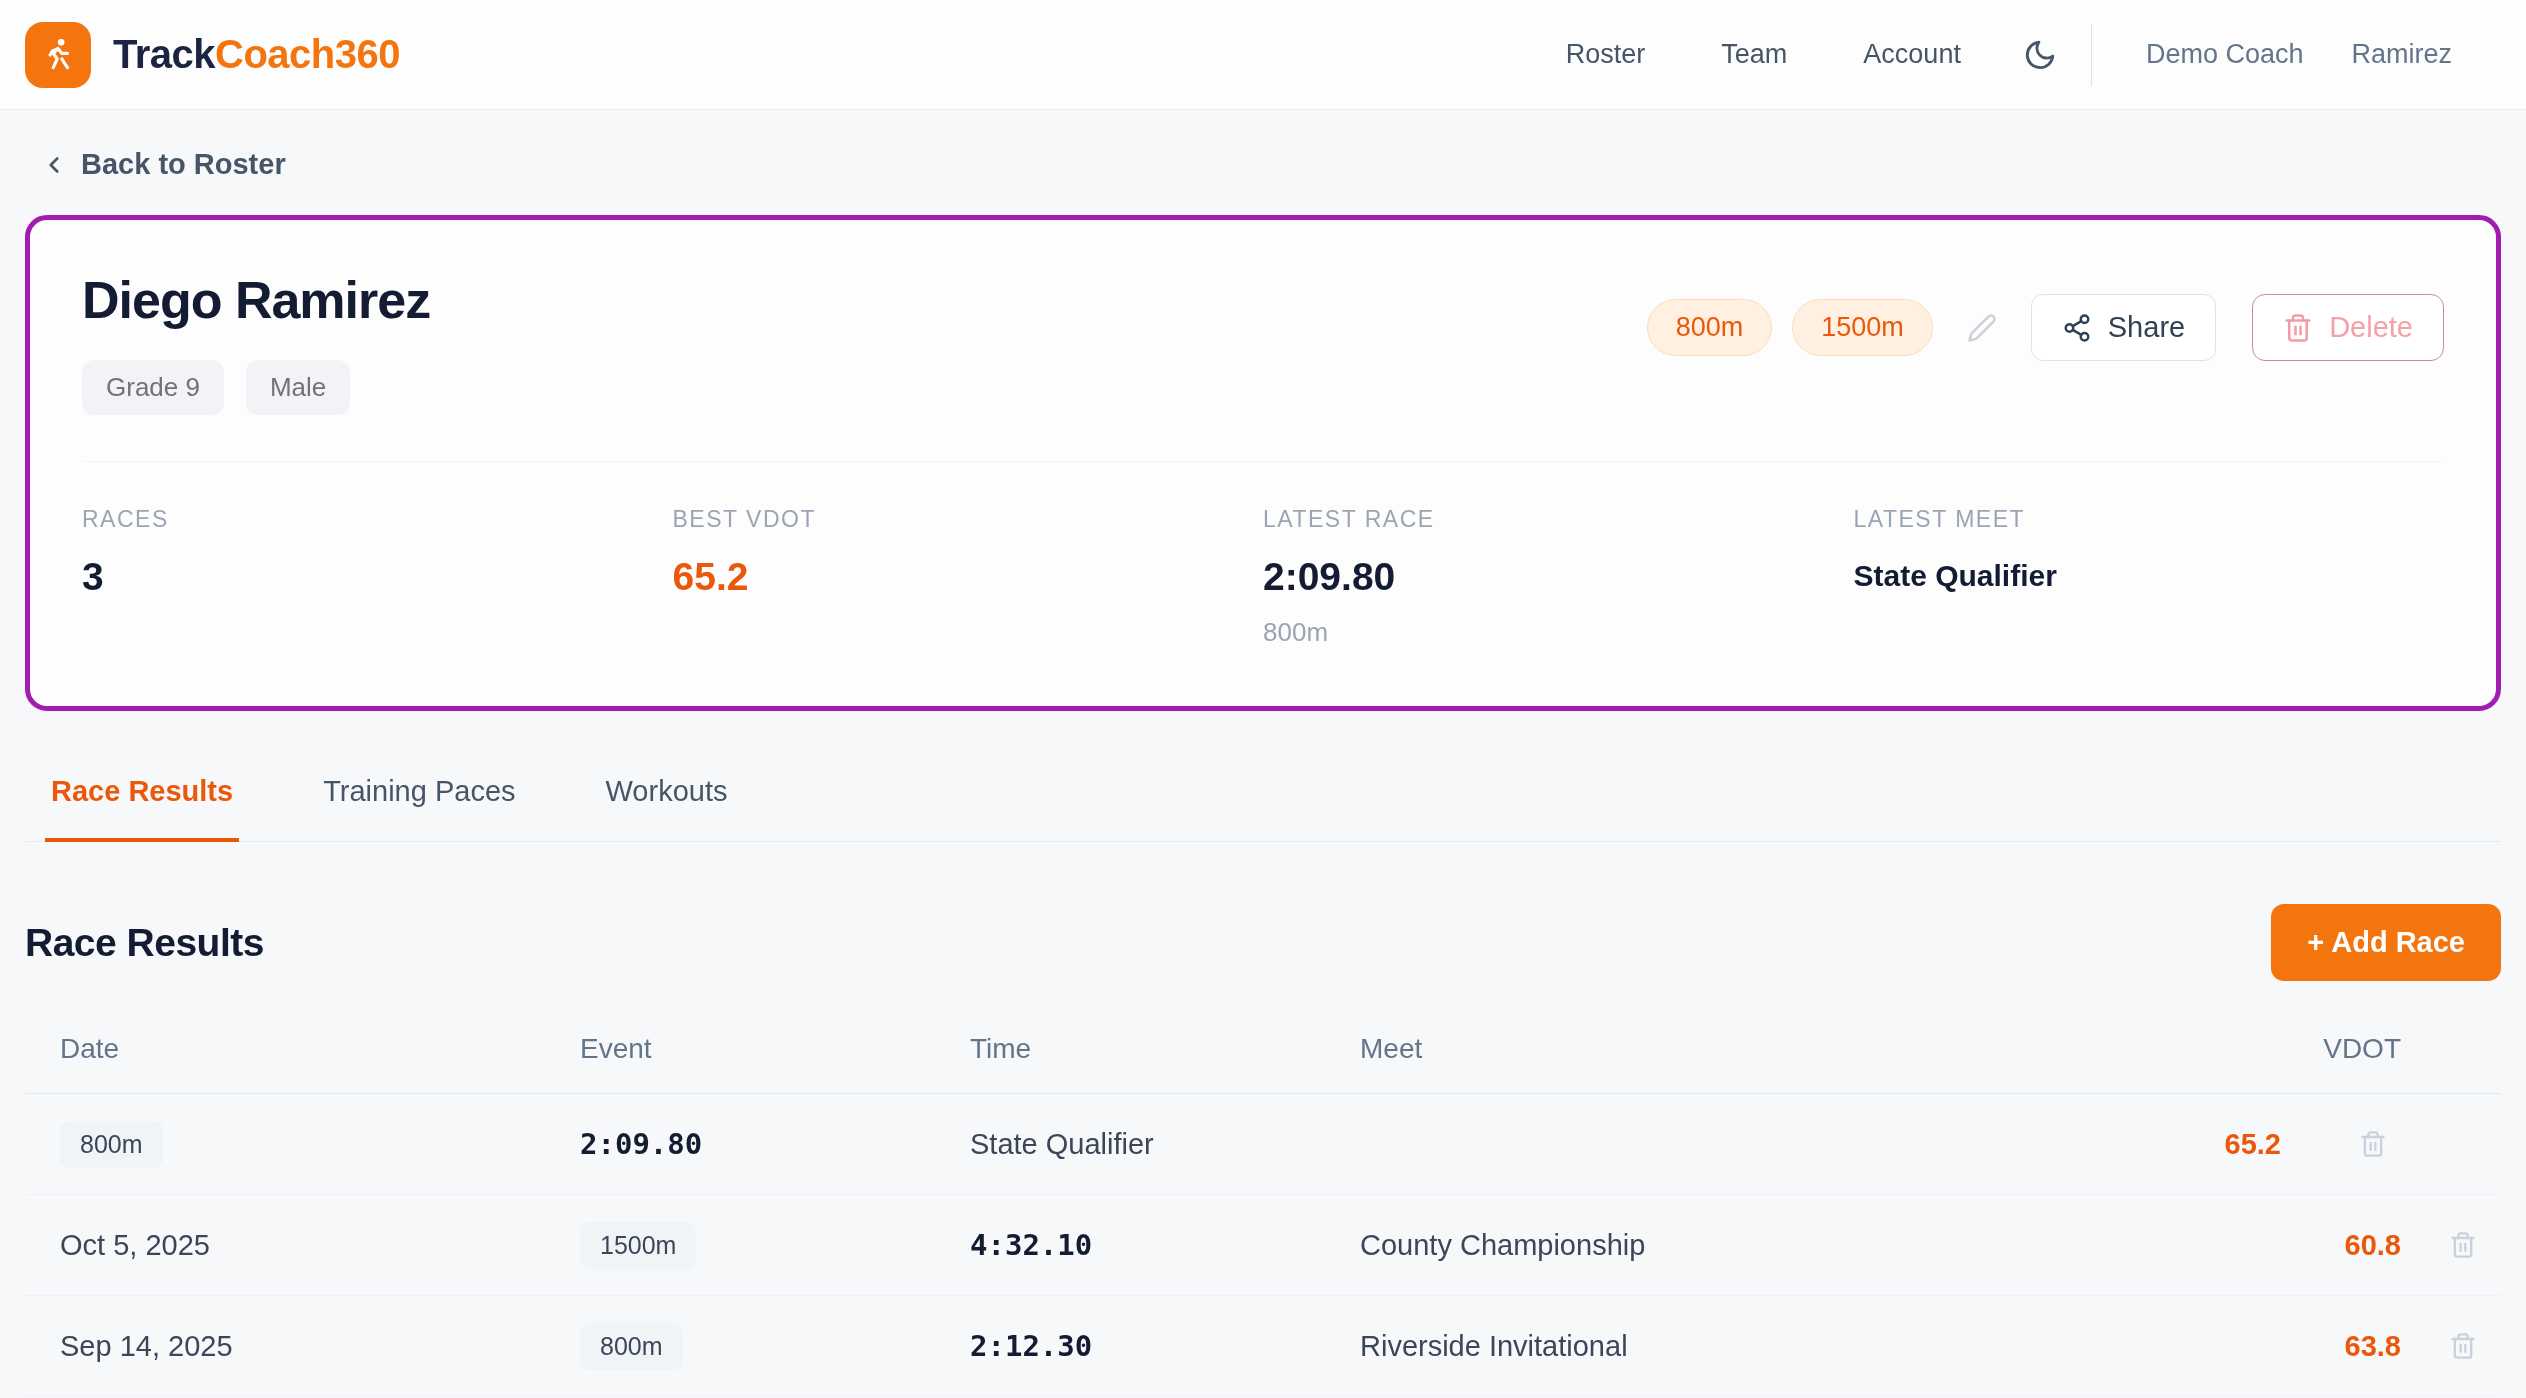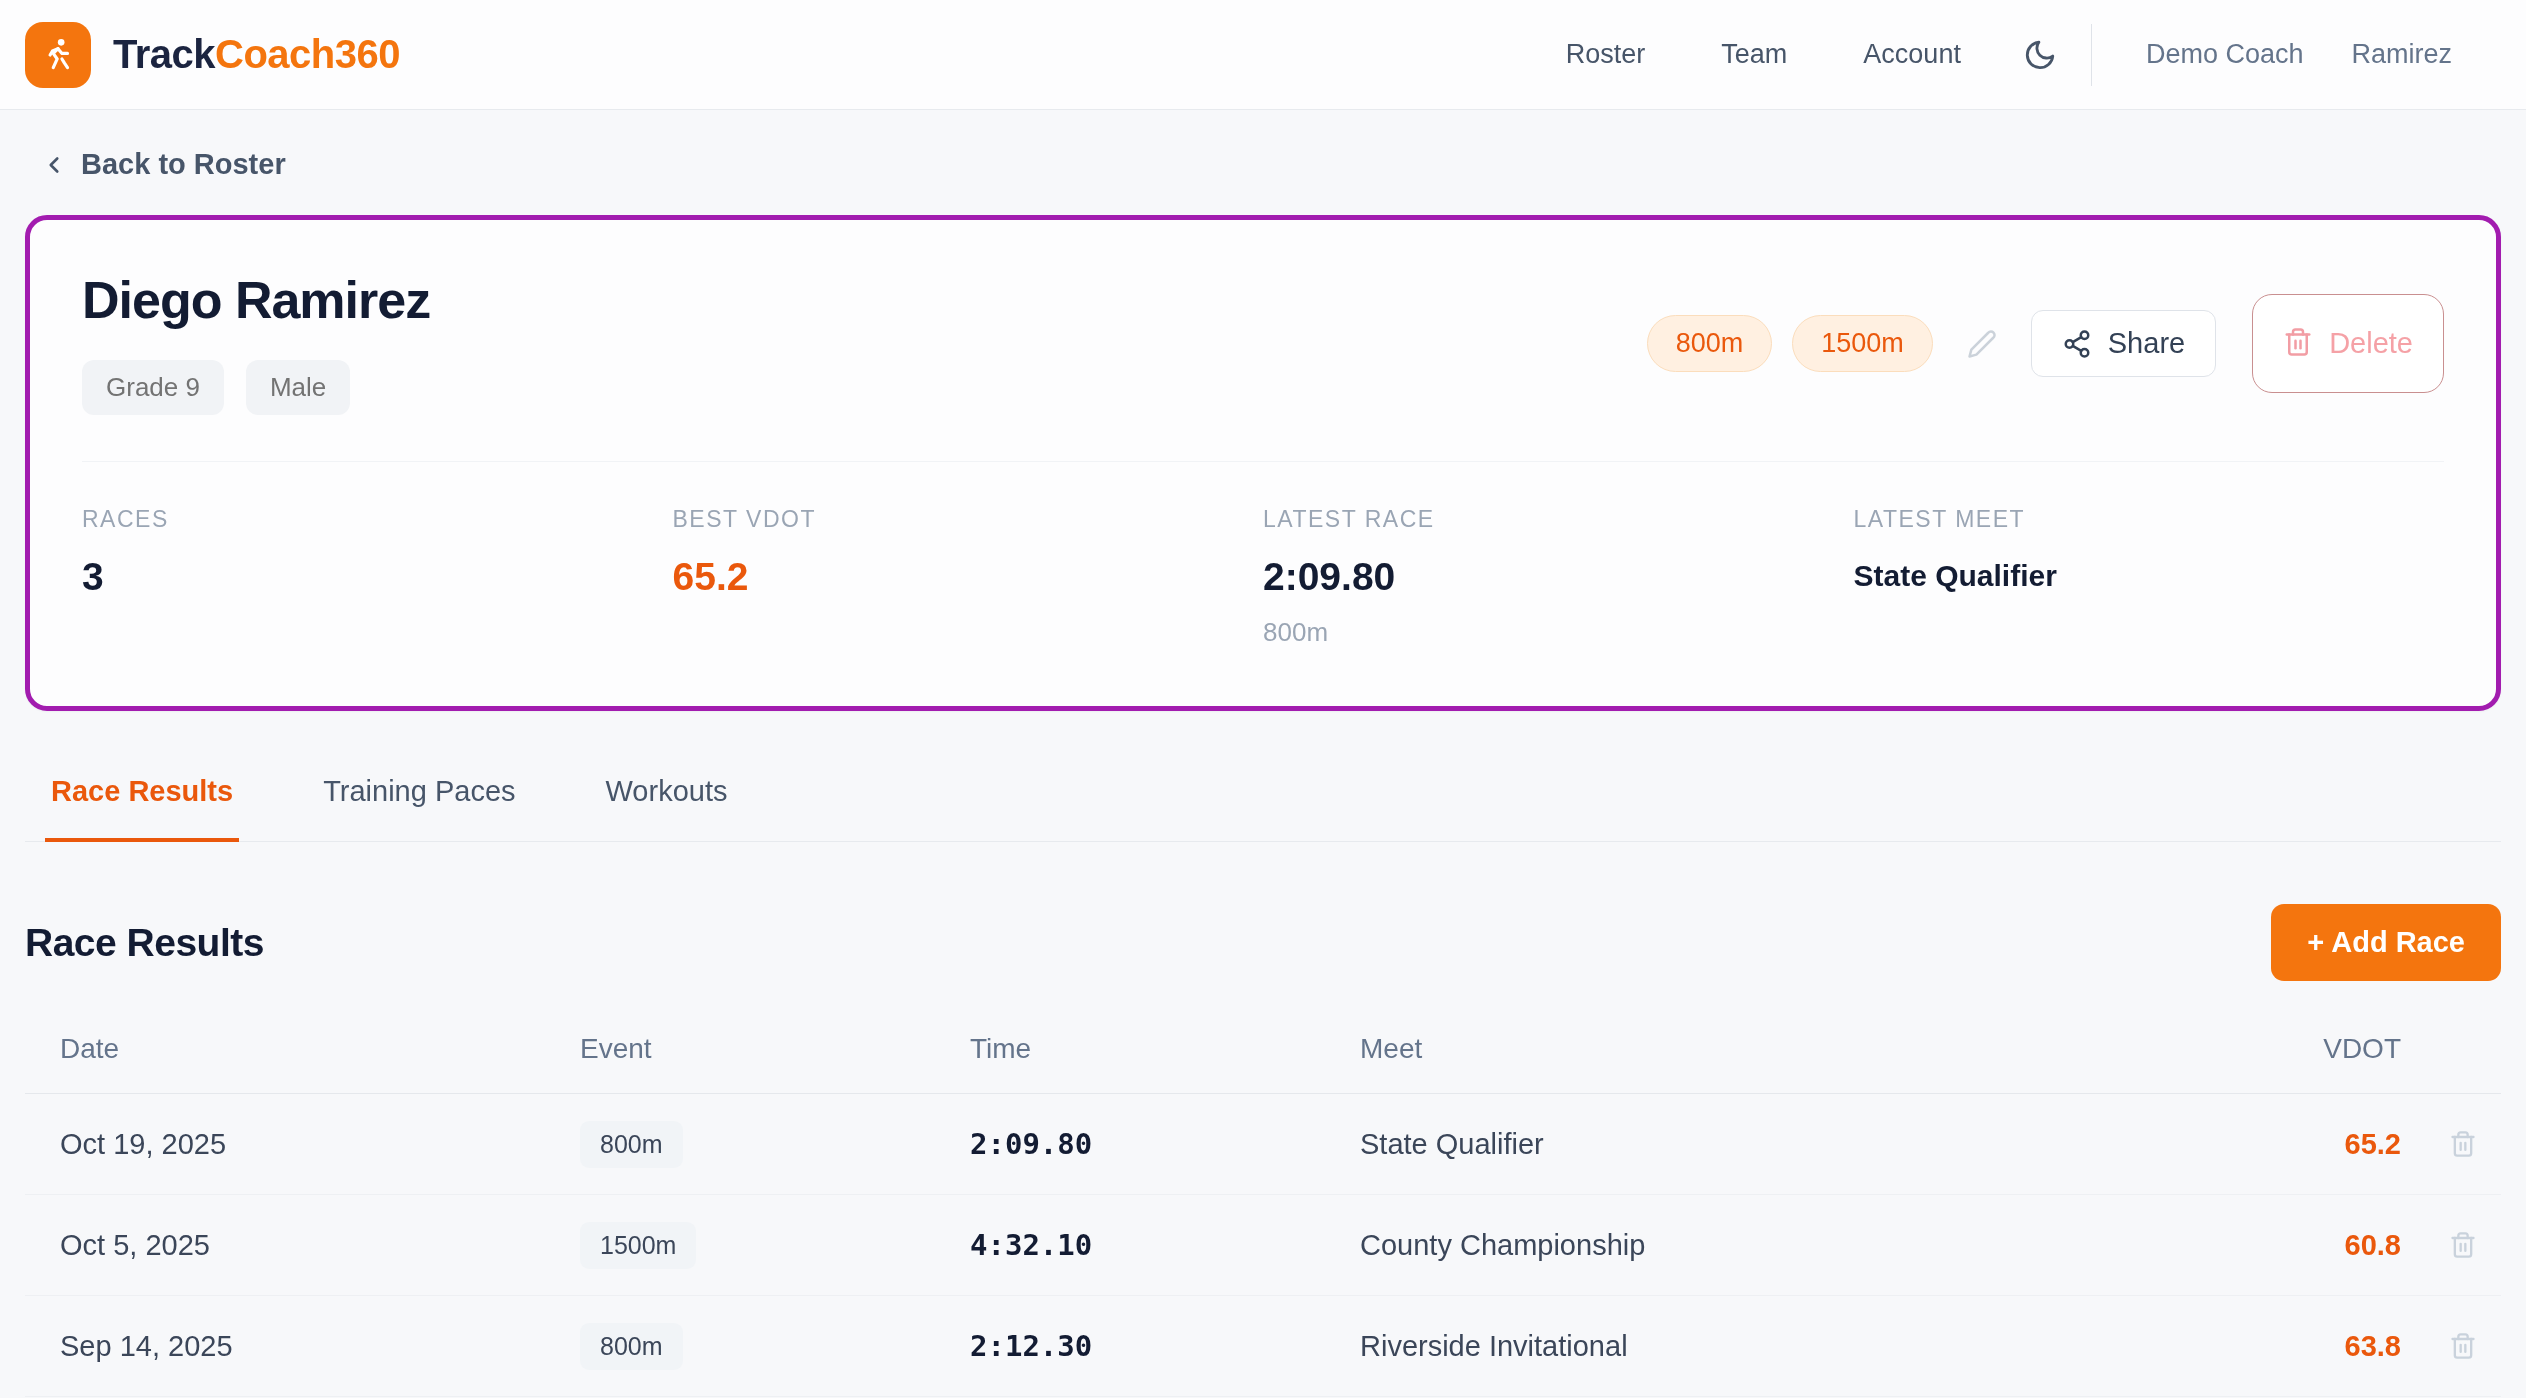--- a/index.html
+++ b/index.html
@@ -72,23 +72,23 @@
     background:#fff0e1;border:1px solid #fbddbc;color:var(--accent-dark);
     font-size:27px;padding:12px 28px;border-radius:999px;
   }
   .edit-btn{padding:0 14px;cursor:pointer;display:flex;align-items:center;}
   .share-btn{
     display:flex;align-items:center;gap:16px;cursor:pointer;
     background:#fff;border:1px solid #dfe3e9;border-radius:12px;
     padding:16px 30px;font-size:29px;color:#334155;
   }
   .delete-btn{
-    display:flex;align-items:flex-start;gap:16px;cursor:pointer;
-    background:#fff;border:1px solid #c98f90;border-radius:20px;
-    padding:32px 30px;font-size:29px;color:#f5a1a6;
+    display:flex;align-items:center;gap:16px;cursor:pointer;
+    background:#fff;border:1px solid #c98f90;border-radius:13px;
+    padding:16px 30px;font-size:29px;color:#f5a1a6;
     margin-left:16px;
   }
   .card-divider{height:1px;background:#f1f3f6;margin-top:46px;}
   .stats{display:grid;grid-template-columns:repeat(4,1fr);padding:44px 0 58px 0;}
   .stat-label{font-size:23px;letter-spacing:1.5px;color:#9aa5b4;font-weight:500;}
   .stat-value{font-size:39px;font-weight:800;margin-top:22px;color:#131c33;}
   .stat-value.orange{color:var(--accent-dark);}
   .stat-value.meet{font-size:30px;font-weight:700;margin-top:26px;}
   .stat-sub{font-size:26px;color:#9aa5b4;margin-top:18px;}
   
@@ -261,21 +261,20 @@
     <div class="trow thead">
       <div class="th">Date</div>
       <div class="th">Event</div>
       <div class="th">Time</div>
       <div class="th">Meet</div>
       <div class="th right">VDOT</div>
       <div class="th"></div>
     </div>
 
     <div class="trow tbody-row">
-      <div class="td-date">Oct 19, 2025</div>
       <div><span class="event-chip">800m</span></div>
       <div class="td-time">2:09.80</div>
       <div class="td-meet">State Qualifier</div>
       <div class="td-vdot">65.2</div>
       <div class="row-trash">
         <span>
           <svg width="28" height="28" viewBox="0 0 24 24" fill="none" stroke="#c9d2dc" stroke-width="2" stroke-linecap="round" stroke-linejoin="round">
             <path d="M3 6h18"></path>
               <path d="M19 6v14a2 2 0 0 1-2 2H7a2 2 0 0 1-2-2V6"></path>
             <path d="M8 6V4a2 2 0 0 1 2-2h4a2 2 0 0 1 2 2v2"></path>

